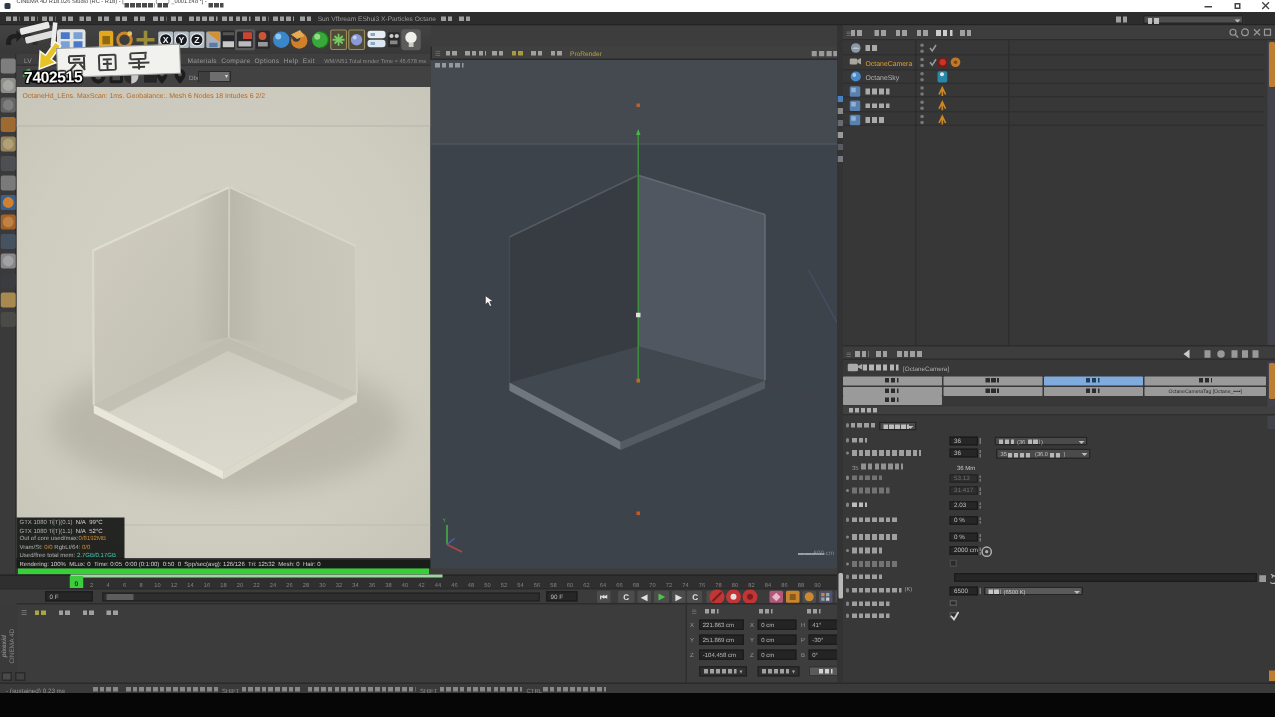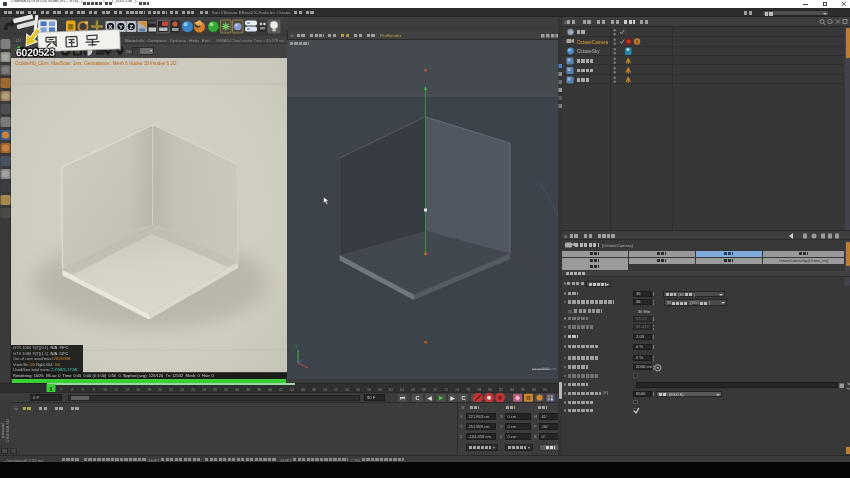--- a/index.html
+++ b/index.html
@@ -750,15 +750,15 @@
     <rect x="28" y="17.5" width="82" height="19.5" fill="#f1f1ed" stroke="#9a9a9a" stroke-width="0.7"></rect>
     <g stroke="#3c3c3c" stroke-width="1.3" fill="none">
       <path d="M36 23 l11 0 M36 23 l0 4.5 M36 27.5 l10 0 M46 23 l0 8.5 M38.5 25.2 l5 0 M40.5 28.5 l-4 4 M43 28.2 l3.5 4.3"></path>
       <path d="M56 23 l11 0 M56 23 l0 10 M67 23 l0 10 M56 33 l11 0 M58.5 26 l6 0 M58.5 29 l6 0 M61.5 26 l0 7"></path>
       <path d="M77 22.5 l11 0 M77 22.5 l0 4 M77 26.5 l10 0 M87 26.5 l0 -4 M75.5 29 l14 0 M78 31.8 l8.5 0 M82.5 26.5 l0 7"></path>
     </g>
   </g>
 
   <path d="M5.5 38 q1.5 -4 4 -4.5 q0.5 2.5 -2 4.5 q3 -1.5 4.5 0.5" stroke="#3cb83c" stroke-width="1.2" fill="none"></path>
 </svg>
-<div class="abs" style="left:16px;top:45.5px;font-family:'Liberation Sans';font-weight:bold;font-size:10.5px;letter-spacing:-0.3px;color:#fafafa;transform:rotate(-1deg);text-shadow:0 0 1px #000,0.7px 0.7px 0.7px #000,-0.7px -0.7px 0.7px #000,0.7px -0.7px 0.7px #000,-0.7px 0.7px 0.7px #000;">6020523</div>
+<div class="abs" style="left:16px;top:45.5px;font-family:'Liberation Sans';font-weight:bold;font-size:10.5px;letter-spacing:-0.3px;color:#fafafa;transform:rotate(-1deg);text-shadow:0 0 1px #000,0.7px 0.7px 0.7px #000,-0.7px -0.7px 0.7px #000,0.7px -0.7px 0.7px #000,-0.7px 0.7px 0.7px #000;">7402515</div>
 
 </div>
 
 </body></html>

